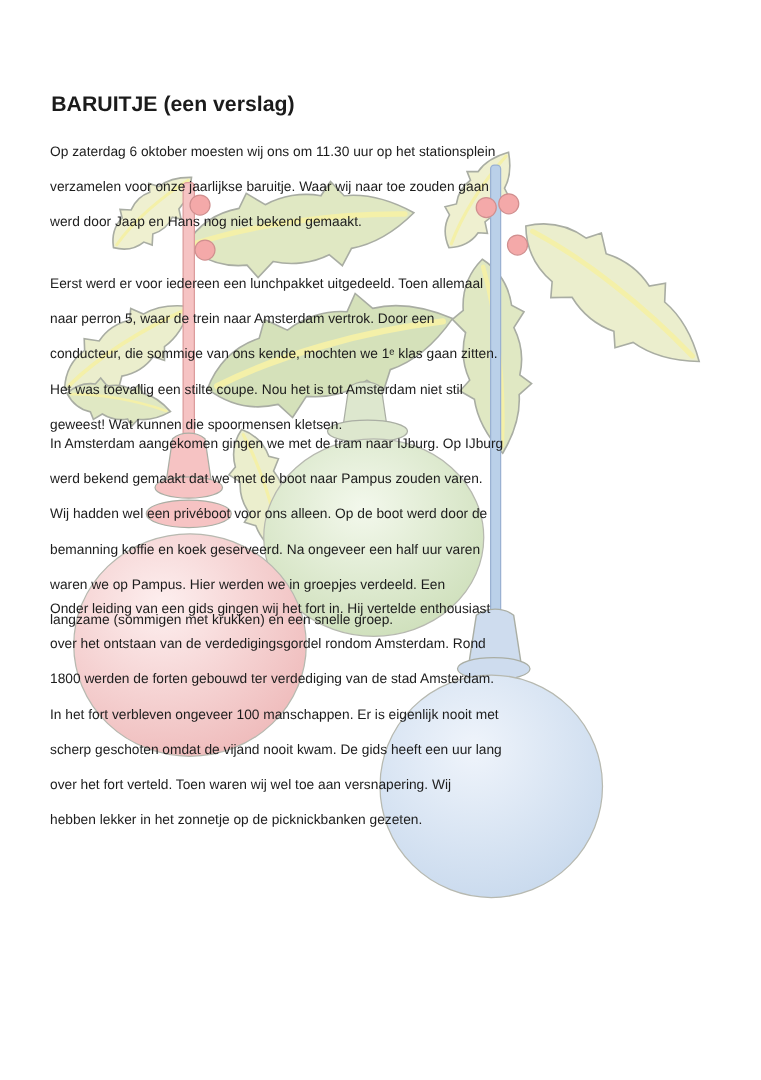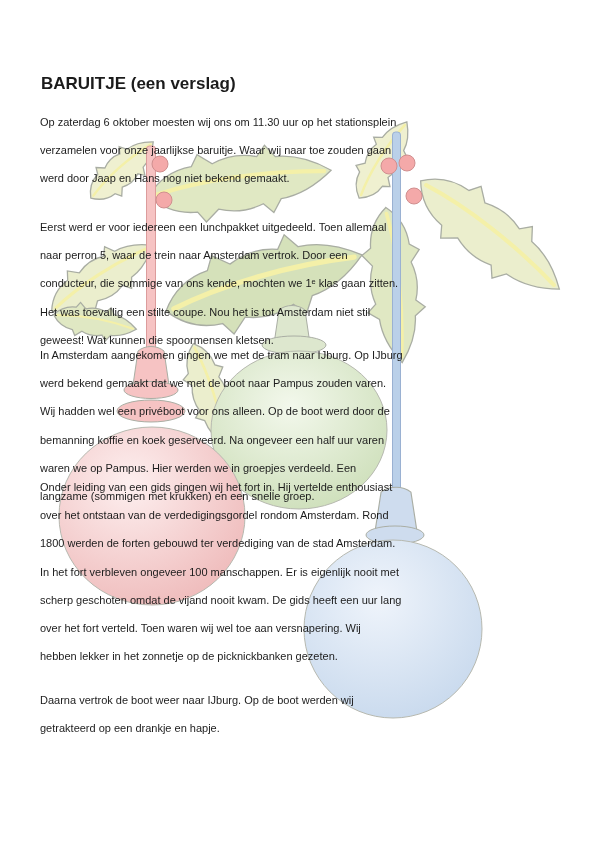--- a/index.html
+++ b/index.html
@@ -115,17 +115,15 @@
 bemanning koffie en koek geserveerd. Na ongeveer een half uur varen
 waren we op Pampus. Hier werden we in groepjes verdeeld. Een
 langzame (sommigen met krukken) en een snelle groep.</p>
     <p class="para p4">Onder leiding van een gids gingen wij het fort in. Hij vertelde enthousiast
 over het ontstaan van de verdedigingsgordel rondom Amsterdam. Rond
 1800 werden de forten gebouwd ter verdediging van de stad Amsterdam.
 In het fort verbleven ongeveer 100 manschappen. Er is eigenlijk nooit met
 scherp geschoten omdat de vijand nooit kwam. De gids heeft een uur lang
 over het fort verteld. Toen waren wij wel toe aan versnapering. Wij
 hebben lekker in het zonnetje op de picknickbanken gezeten.</p>
-    <p class="para p5">Daarna vertrok de boot weer naar IJburg. Op de boot werden wij
-getrakteerd op een drankje en hapje.</p>
   </div>
 
 </div>
 
 </body></html>

